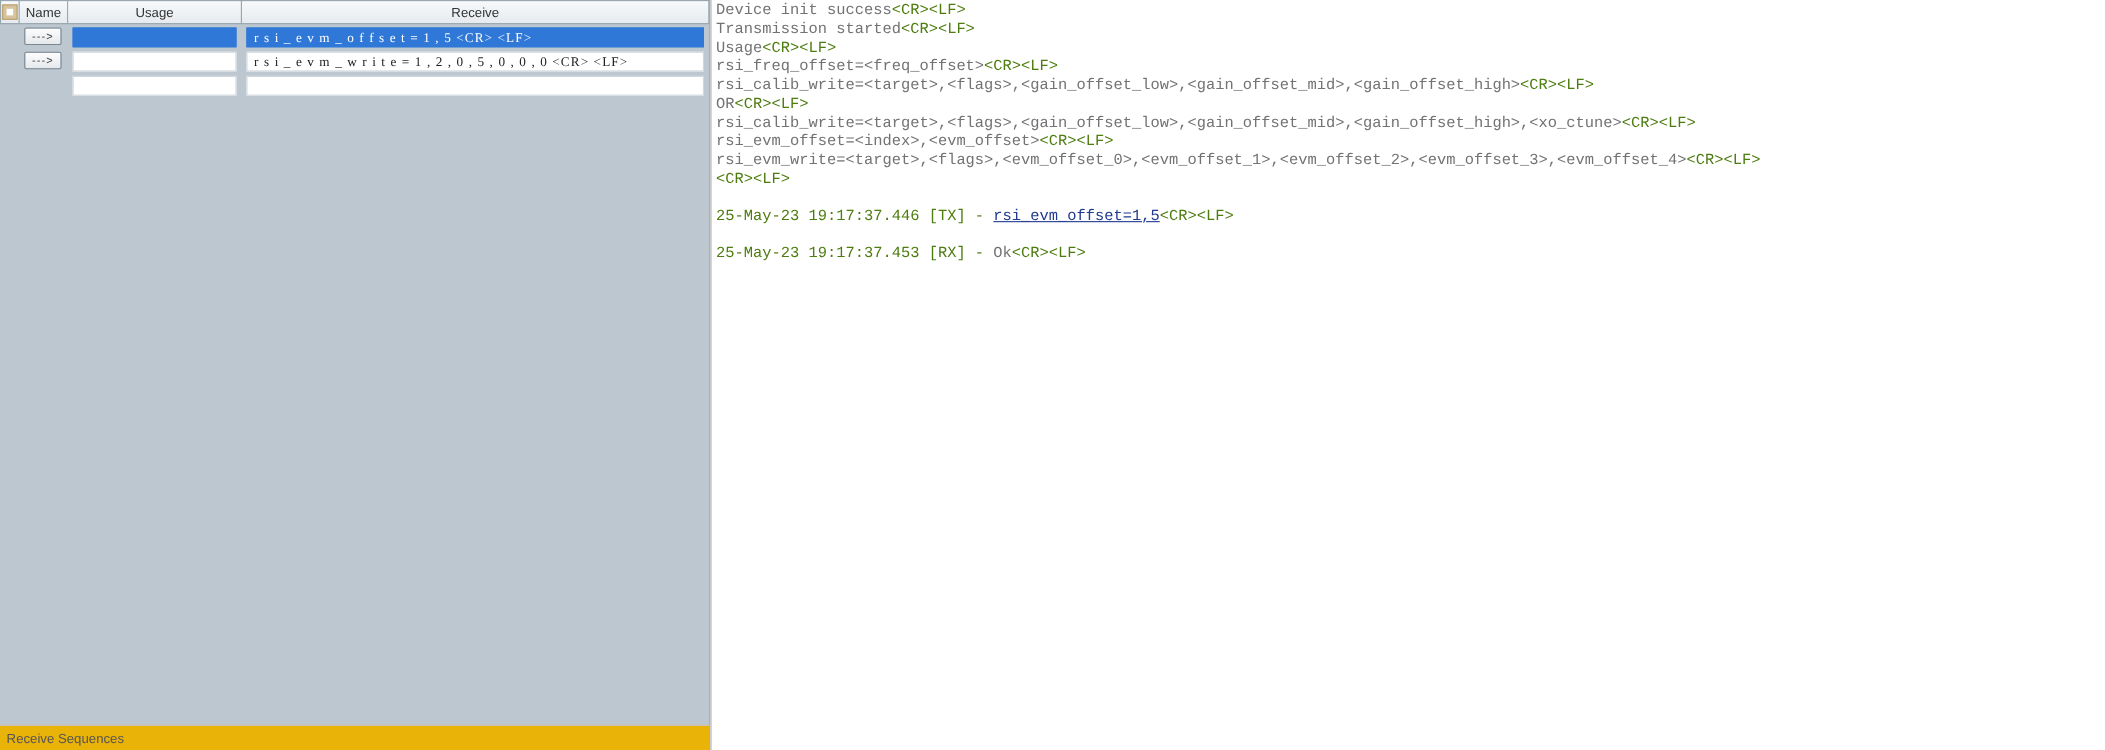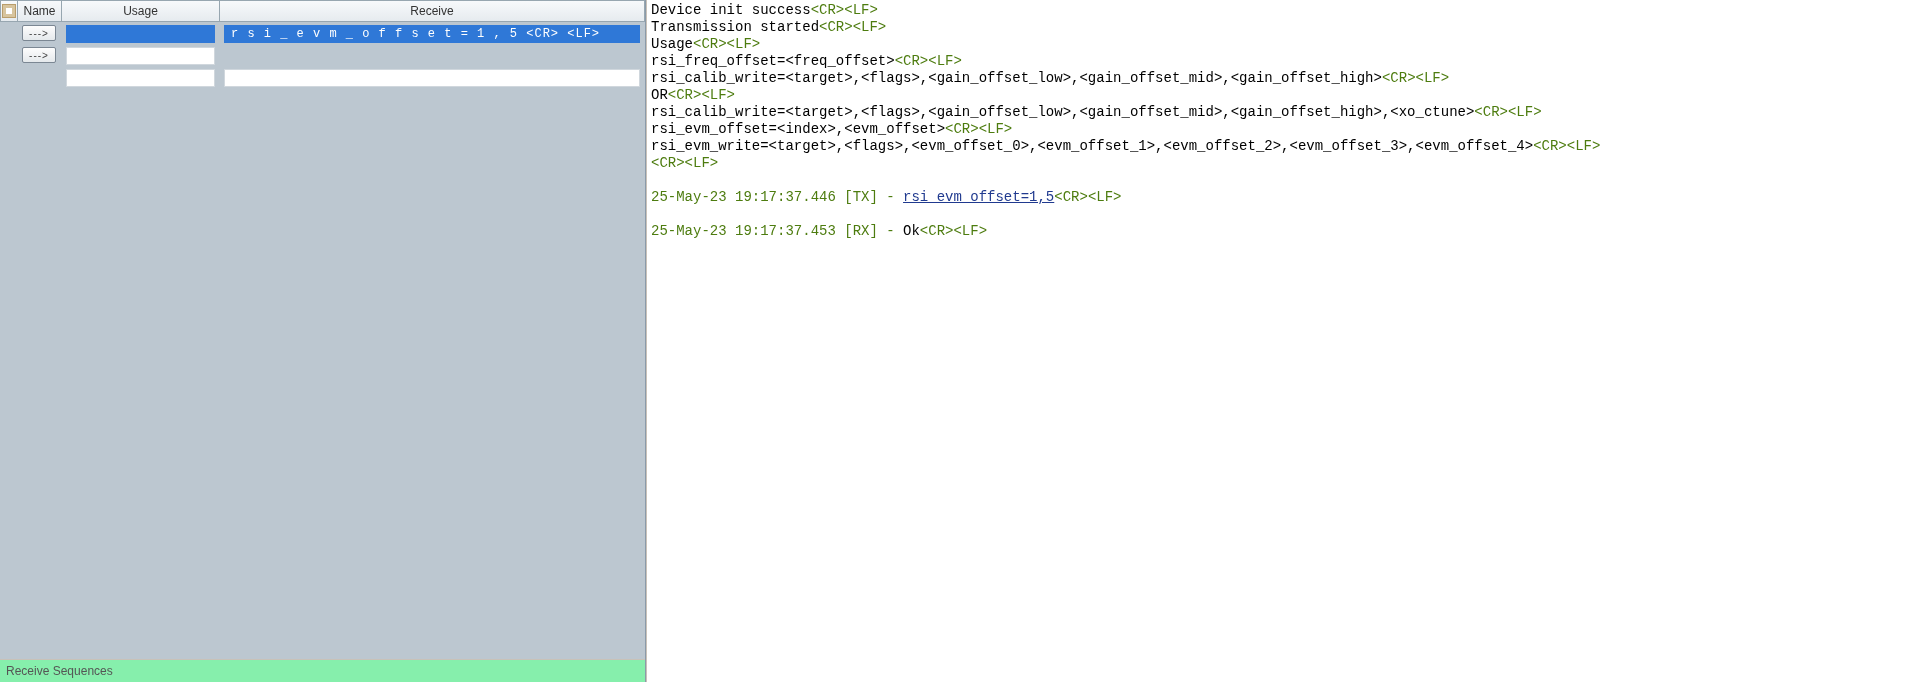--- a/index.html
+++ b/index.html
@@ -89,55 +89,55 @@
   }
   .seq-cell {
     background:#fff;
     border:1px solid #d0d7dd;
     height:18px;
     margin-top:2px;
     width:100%;
     padding:0 6px;
     display:flex;
     align-items:center;
-    font-family: Liberation Mono, monospace;
+    font-family: Liberation Serif, serif;
     letter-spacing: 1px;
     color:#222;
   }
   .row.selected .seq-cell {
     background:#2f78d7;
     color:#fff;
     border-color:#2f78d7;
   }
   .row.selected .name-cell {
     background:#2f78d7;
     border-color:#2f78d7;
   }
   .footer-label {
     padding: 4px 6px;
-    background:#86efac;
+    background:#eab308;
     color:#555;
     font-size:12px;
     border-top:1px solid #c9c1b8;
   }
   .right-panel {
     flex:1;
     background:#fff;
     padding: 2px 4px;
     overflow:auto;
     border-left:1px solid #c9c1b8;
   }
   .term {
     font-family: Consolas, "Courier New", monospace;
     font-size: 14px;
     line-height: 17px;
     white-space: pre;
     color:#000;
   }
-  .brown { color:#000000; }
+  .brown { color:#737373; }
   .green { color:#4d7c0f; }
   .navy  { color:#203a8f;text-decoration:underline; }
   .section-icon {
     width:14px;height:14px;display:inline-block;background:#d7c49e;border:1px solid #b99d6b;position:relative;
   }
   .section-icon::before{content:"";position:absolute;left:3px;top:3px;width:6px;height:6px;background:#fff;}
 </style>
 </head>
 <body>
 
@@ -165,20 +165,23 @@
           </div>
         </div>
         <div class="row">
           <div class="cell col-icon"></div>
           <div class="cell col-send">
             <span class="send-button">---&gt;</span>
           </div>
           <div class="cell col-name">
             <div class="name-cell"></div>
           </div>
+          <div class="cell col-seq">
+            <div class="seq-cell">r s i _ e v m _ w r i t e = 1 , 2 , 0 , 5 , 0 , 0 , 0  &lt;CR&gt;  &lt;LF&gt;</div>
+          </div>
         </div>
         <div class="row">
           <div class="cell col-icon"></div>
           <div class="cell col-send"></div>
           <div class="cell col-name">
             <div class="name-cell"></div>
           </div>
           <div class="cell col-seq">
             <div class="seq-cell"></div>
           </div>

